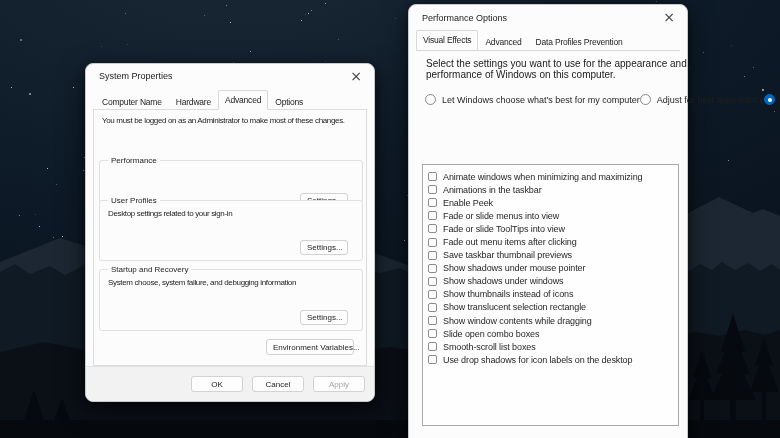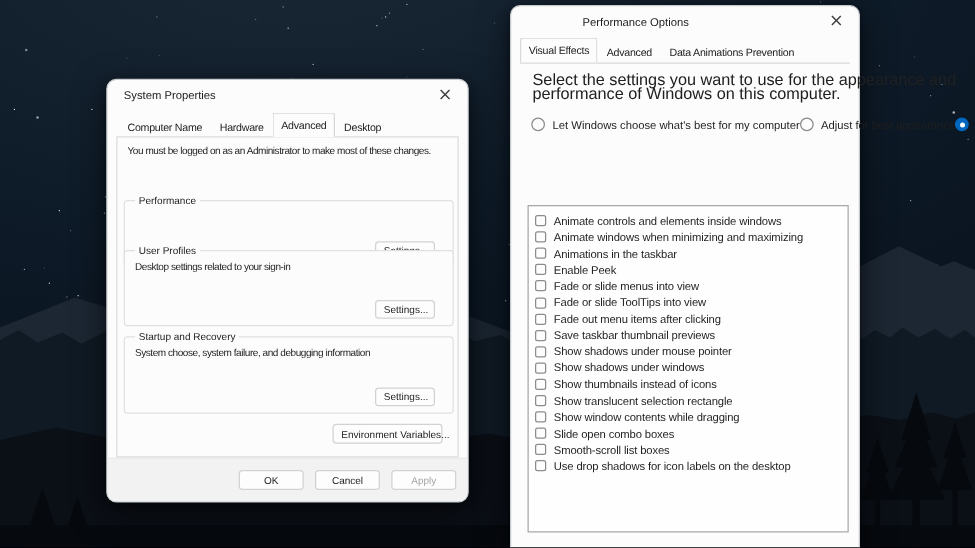--- a/index.html
+++ b/index.html
@@ -52,24 +52,24 @@
   .grp-desc{position:absolute;left:8px;top:8px;font-size:8px;letter-spacing:-0.35px;white-space:nowrap;color:#242424;}
   .grp-btn{position:absolute;right:14px;bottom:5px;width:48px;height:15px;}
   .env-btn{position:absolute;right:12px;bottom:10px;width:88px;height:16px;}
   .sp-footer{
     position:absolute;left:0;right:0;bottom:0;height:35px;background:#f2f2f2;border-top:1px solid #e3e3e3;
     border-radius:0 0 8px 8px;display:flex;justify-content:flex-end;align-items:center;gap:9px;padding-right:9px;box-sizing:border-box;
   }
   .sp-footer .btn{width:52px;height:16px;}
   
   .po{left:408px;top:4px;width:278px;height:441px;border-radius:8px 8px 0 0;}
-  .po .dlg-title{top:8px;margin-left:44px;}
+  .po .dlg-title{top:8px;}
   .po-tabs{left:7px;top:27px;height:18px;}
   .po-line{position:absolute;left:7px;right:7px;top:45px;border-top:1px solid #d8d8d8;}
-  .intro{position:absolute;left:17px;top:53px;font-size:13px;line-height:11px;color:#202020;white-space:nowrap;}
+  .intro{position:absolute;left:17px;top:53px;font-size:10px;line-height:11px;color:#202020;white-space:nowrap;}
   .radios{position:absolute;left:16px;top:84px;display:flex;flex-direction:row;}
   .radio-row{height:21.7px;display:flex;align-items:center;gap:6px;cursor:pointer;}
   .radio{position:relative;width:9px;height:9px;border:1px solid #898989;border-radius:50%;background:#fdfdfd;flex:none;}
   .radio.on{background:#0067c0;border-color:#0067c0;}
   .radio.on::after{content:'';position:absolute;inset:2.5px;background:#fff;border-radius:50%;}
   .radio-label{font-size:9px;color:#1f1f1f;white-space:nowrap;}
   .cb-list{
     position:absolute;left:13px;top:159px;width:257px;height:262px;box-sizing:border-box;
     border:1px solid #a8a8a8;background:#fefefe;padding-top:5px;overflow:hidden;
   }
@@ -232,21 +232,21 @@
     <div>
       <span class="dlg-title">System Properties</span>
       <button class="closebtn">×</button>
     </div>
 
     <div class="tabs sp-tabs">
 
     <button class="tab">Computer Name</button>
         <button class="tab">Hardware</button>
         <button class="tab active">Advanced</button>
-        <button class="tab">Desktop</button>
+        <button class="tab">Options</button>
       </div>
 
     <div class="sp-page">
       <div class="admin-note">You must be logged on as an Administrator to make most of these changes.</div>
 
       <div>
 
       <div class="grp">
             <span class="grp-label">Performance</span>
             <button class="btn grp-btn">Settings...</button>
@@ -277,21 +277,21 @@
   <section class="dialog po">
     <div>
       <span class="dlg-title">Performance Options</span>
       <button class="closebtn">×</button>
     </div>
 
     <div class="tabs po-tabs">
 
     <button class="tab active">Visual Effects</button>
         <button class="tab">Advanced</button>
-        <button class="tab">Data Animations Prevention</button>
+        <button class="tab">Data Profiles Prevention</button>
       </div>
     <div class="po-line"></div>
 
     <div class="intro">
       <div>Select the settings you want to use for the appearance and</div>
       <div>performance of Windows on this computer.</div>
     </div>
 
     <div class="radios">
 
@@ -308,24 +308,20 @@
           <span class="radio-label">Adjust for fonts performance</span>
         </div>
         <div class="radio-row">
           <span class="radio"></span>
           <span class="radio-label">Custom:</span>
         </div>
       </div>
 
     <div class="cb-list">
 
-    <div class="cb-row">
-          <span class="cb"></span>
-          <span class="cb-label">Animate controls and elements inside windows</span>
-        </div>
         <div class="cb-row">
           <span class="cb"></span>
           <span class="cb-label">Animate windows when minimizing and maximizing</span>
         </div>
         <div class="cb-row">
           <span class="cb"></span>
           <span class="cb-label">Animations in the taskbar</span>
         </div>
         <div class="cb-row">
           <span class="cb"></span>

